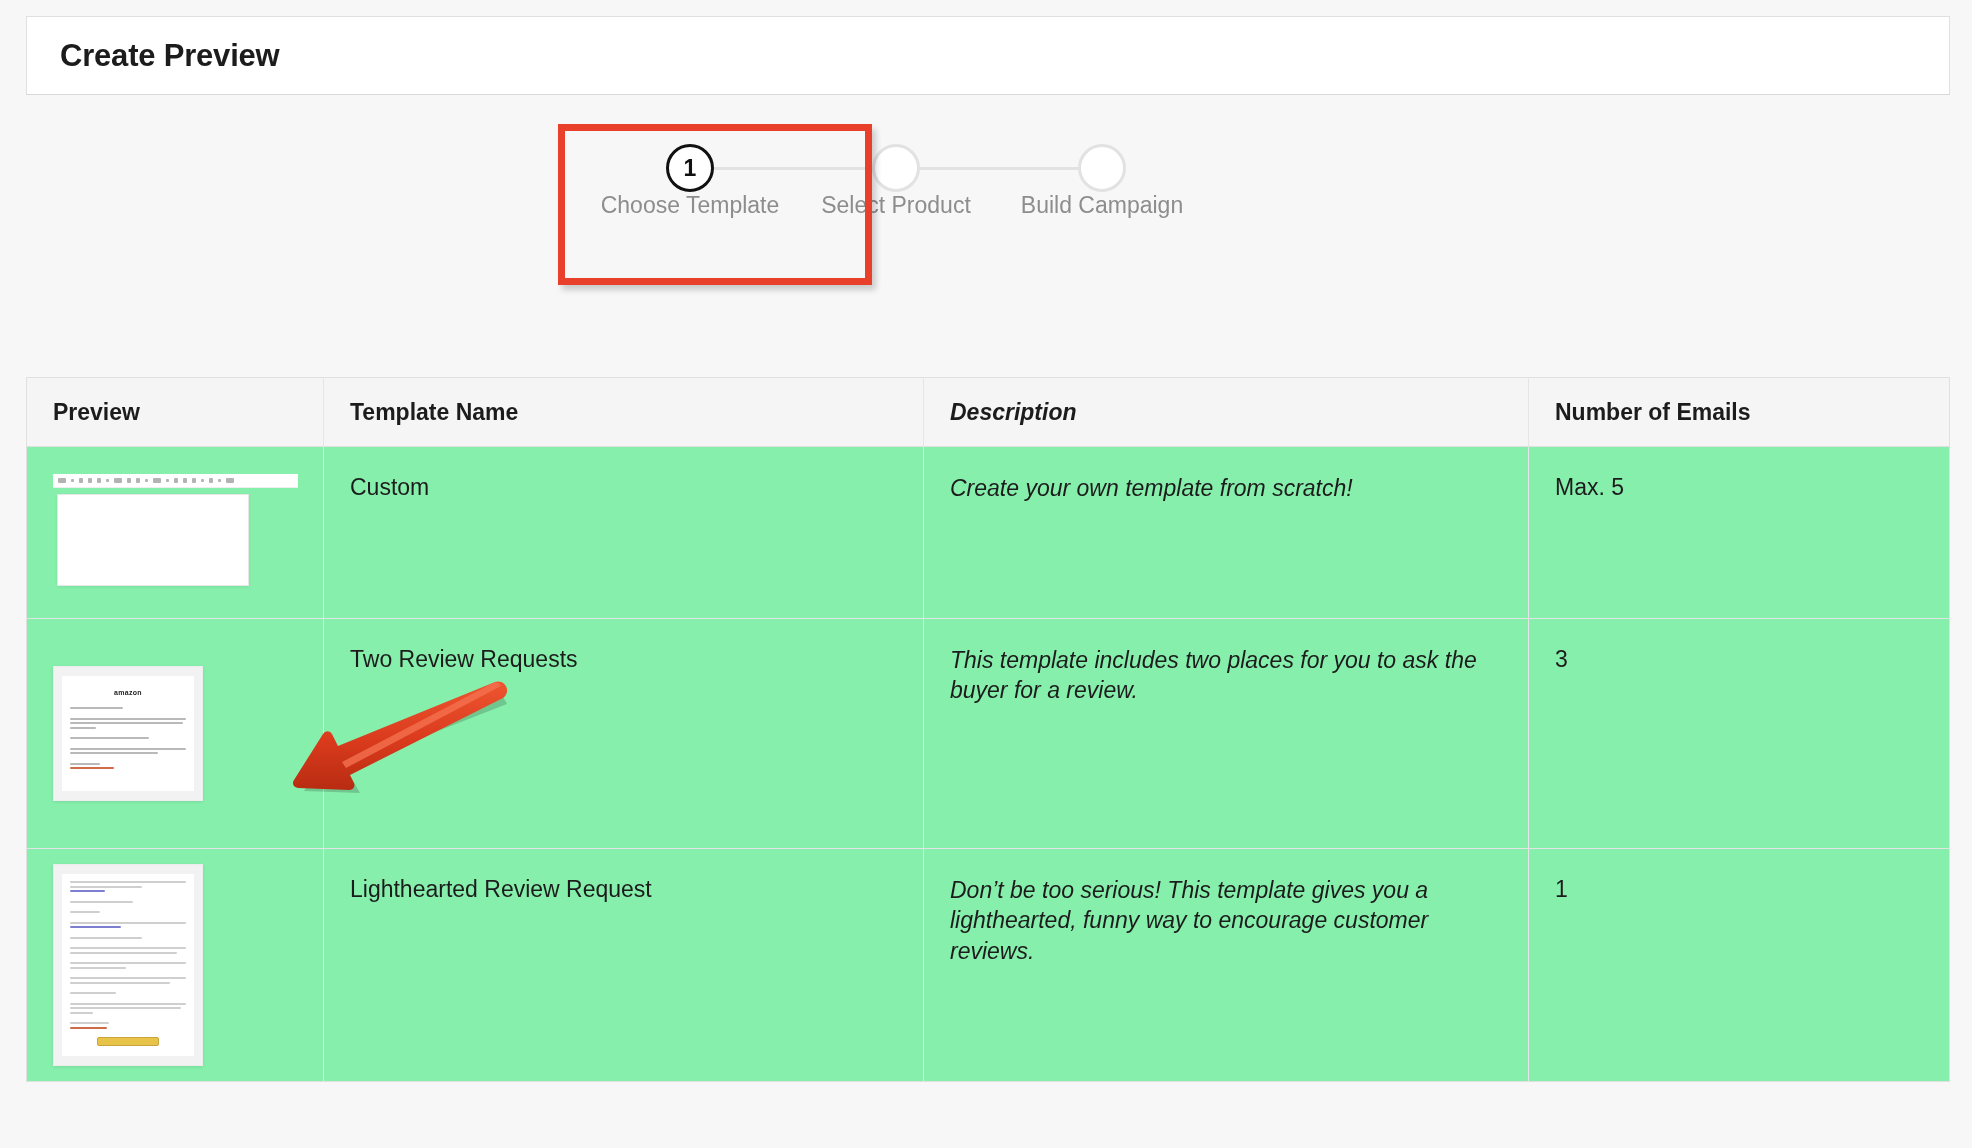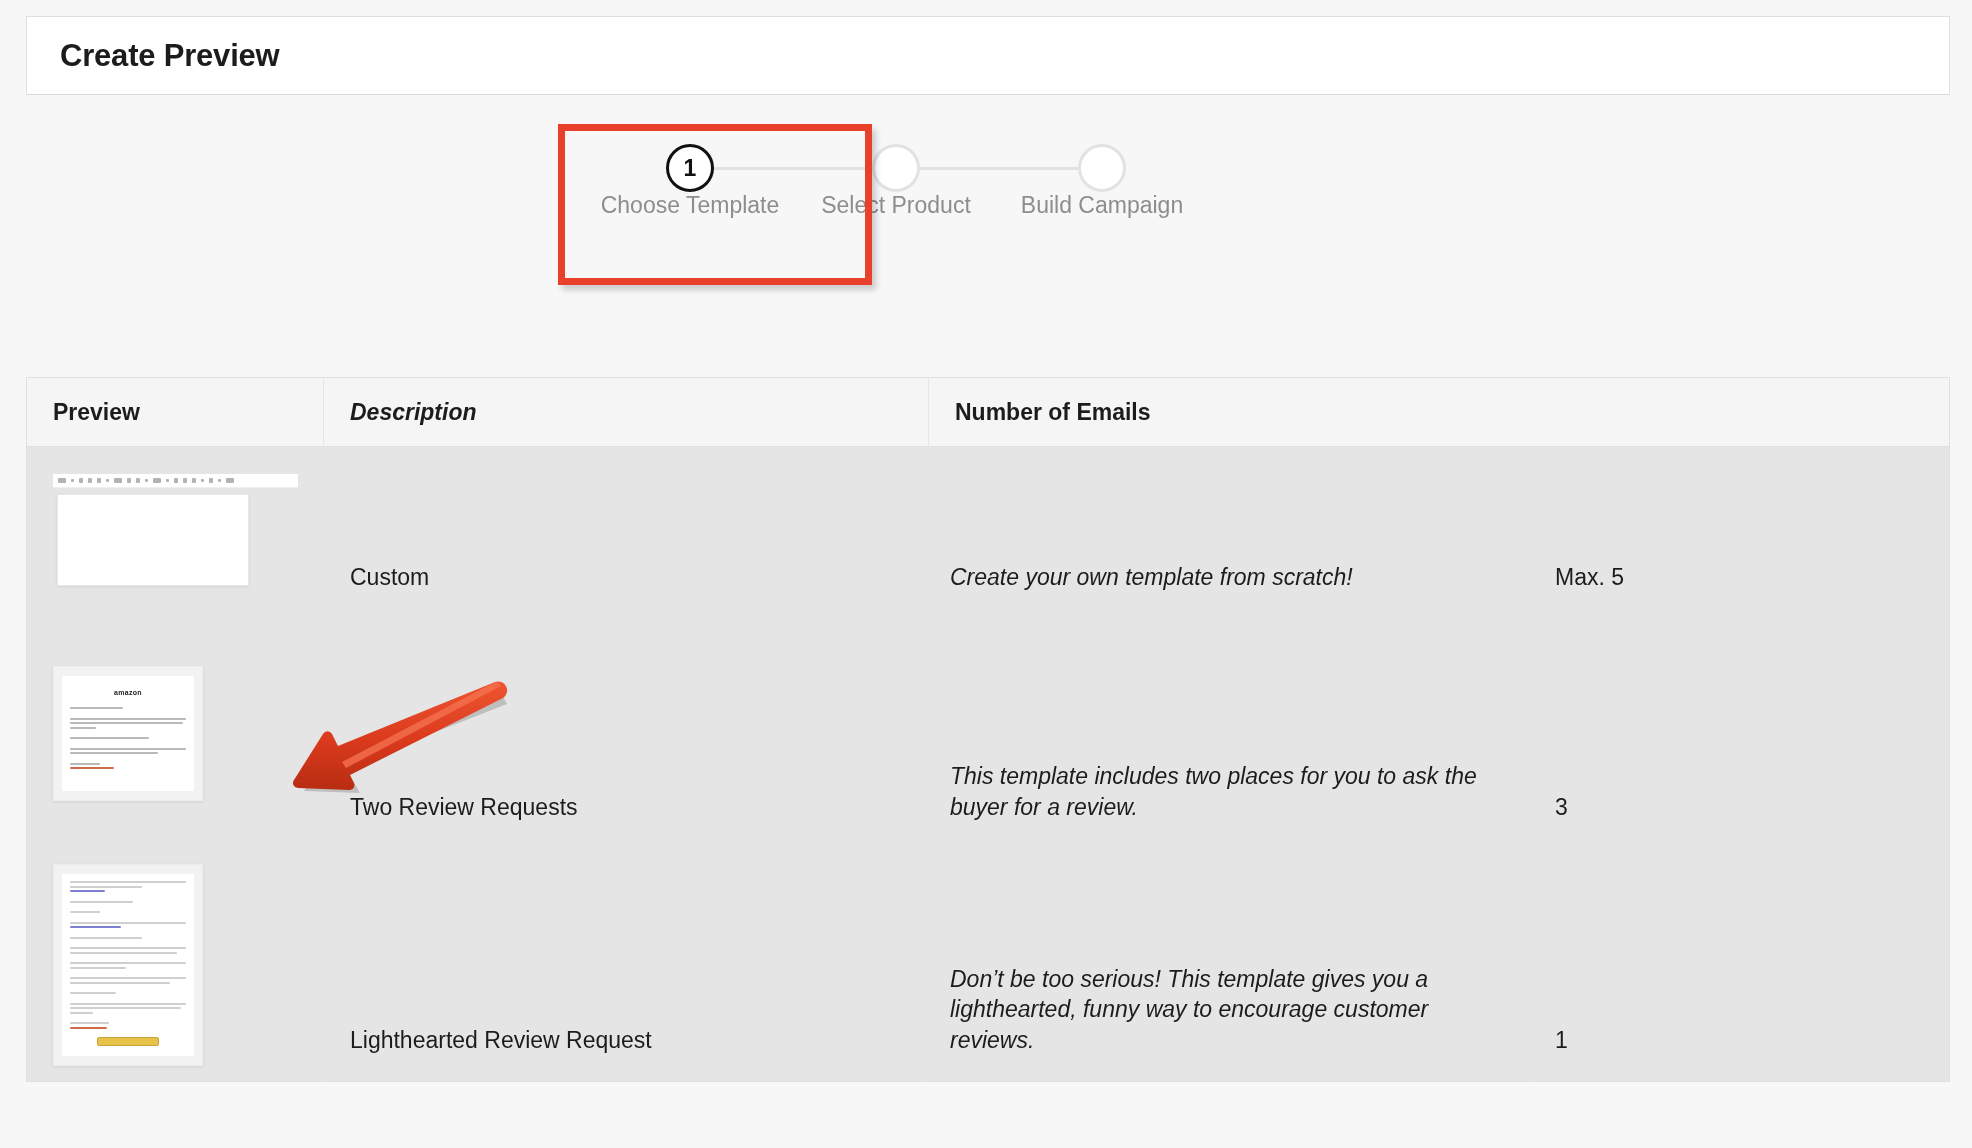--- a/index.html
+++ b/index.html
@@ -93,40 +93,40 @@
     z-index: 6;
     pointer-events: none;
   }
 
   
   .table-card {
     position: absolute;
     left: 26px; top: 377px;
     width: 1924px;
     border: 1px solid #e0e0e0;
-    background: #e5e5e5;
+    background: #86efac;
   }
   .t-row { display: flex; width: 100%; }
   .t-head { background: #f5f5f5; border-bottom: 1px solid #e0e0e0; }
   .t-head .t-cell {
     font-size: 23px;
     font-weight: bold;
     color: #1c1c1c;
     padding: 22px 26px;
     height: 68px;
     display: flex;
     align-items: center;
   }
   .t-body-row { border-bottom: 1px solid #e5e5e5; }
   .t-body-row:last-child { border-bottom: none; }
   .t-cell {
     border-right: 1px solid #e6e6e6;
     padding: 26px;
     display: flex;
-    align-items: flex-end;
+    align-items: flex-start;
   }
   .t-cell:last-child { border-right: none; }
   .col-preview { width: 297px; flex: 0 0 297px; }
   .col-name    { width: 600px; flex: 0 0 600px; }
   .col-desc    { width: 605px; flex: 0 0 605px; font-style: italic; }
   .col-count   { flex: 1 1 auto; }
 
   .cell-text {
     font-size: 23px;
     color: #1c1c1c;
@@ -265,20 +265,21 @@
         <path d="M 207 6 a 9 9 0 0 1 8 16 L 62 99 L 66 107 a 5 5 0 0 1 -5 7 L 10 112 a 5 5 0 0 1 -4 -8 L 35 58 a 5 5 0 0 1 9 0 L 50 70 Z" fill="url(#arrgrad)"></path>
         <path d="M 207 6 a 9 9 0 0 1 6 4 L 58 92 L 54 86 Z" fill="#f4714f" opacity="0.8"></path>
       </g>
     </svg>
   </div>
 
   <div class="table-card">
 
     <div class="t-row t-head">
       <div class="t-cell col-preview">Preview</div>
+      <div class="t-cell col-name">Template Name</div>
       <div class="t-cell col-desc">Description</div>
       <div class="t-cell col-count">Number of Emails</div>
     </div>
 
     <div class="t-row t-body-row row-custom">
       <div class="t-cell col-preview thumb-wrap">
         <div class="thumb-editor">
           <div class="editor-toolbar">
             <span class="tb-ico wide"></span>
               <span class="tb-ico sm"></span>

